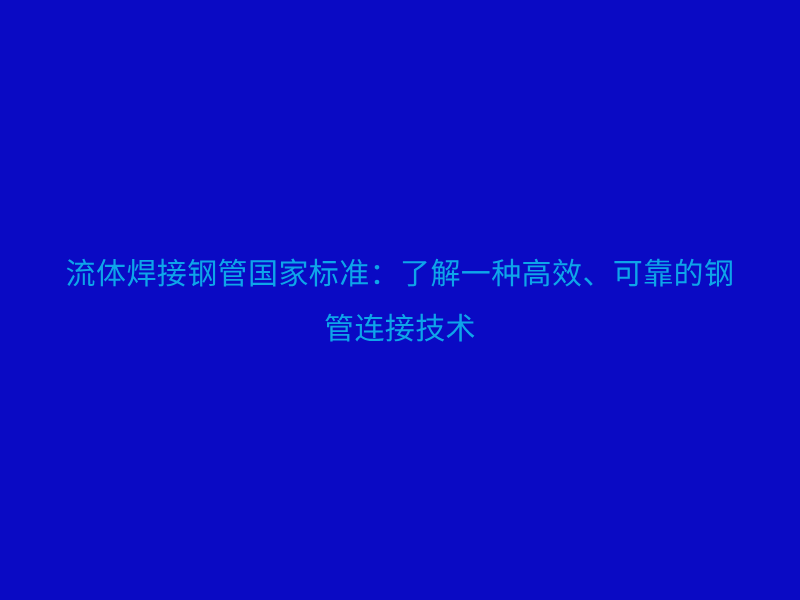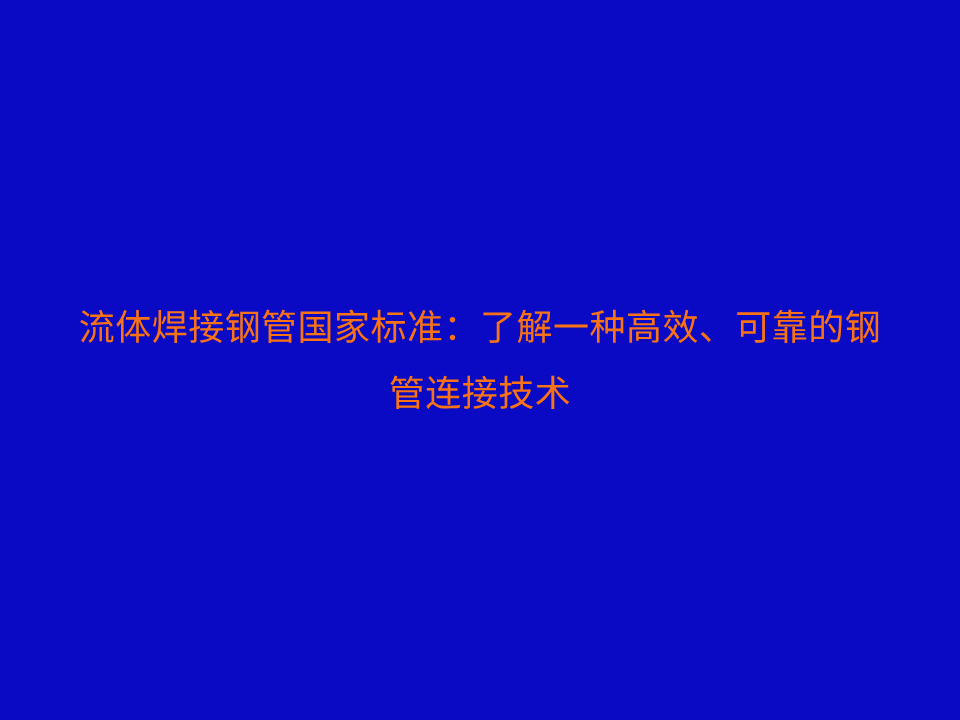--- a/index.html
+++ b/index.html
@@ -50,17 +50,17 @@
     word-break: break-all;
   }
 </style>
 </head>
 <body>
 
 <div class="slide" style="background: rgb(10, 10, 196); width: 800px; height: 600px;">
 
   <div class="title-block">
 
-    <h1 class="title-text" style="color: #f97316; font-size: 30px; line-height: 55px; text-align: center; font-weight: normal;">流体焊接钢管国家标准：了解一种高效、可靠的钢管连接技术</h1>
+    <h1 class="title-text" style="color: #0ea5e9; font-size: 30px; line-height: 55px; text-align: center; font-weight: normal;">流体焊接钢管国家标准：了解一种高效、可靠的钢管连接技术</h1>
 
   </div>
 
 </div>
 
 </body></html>

